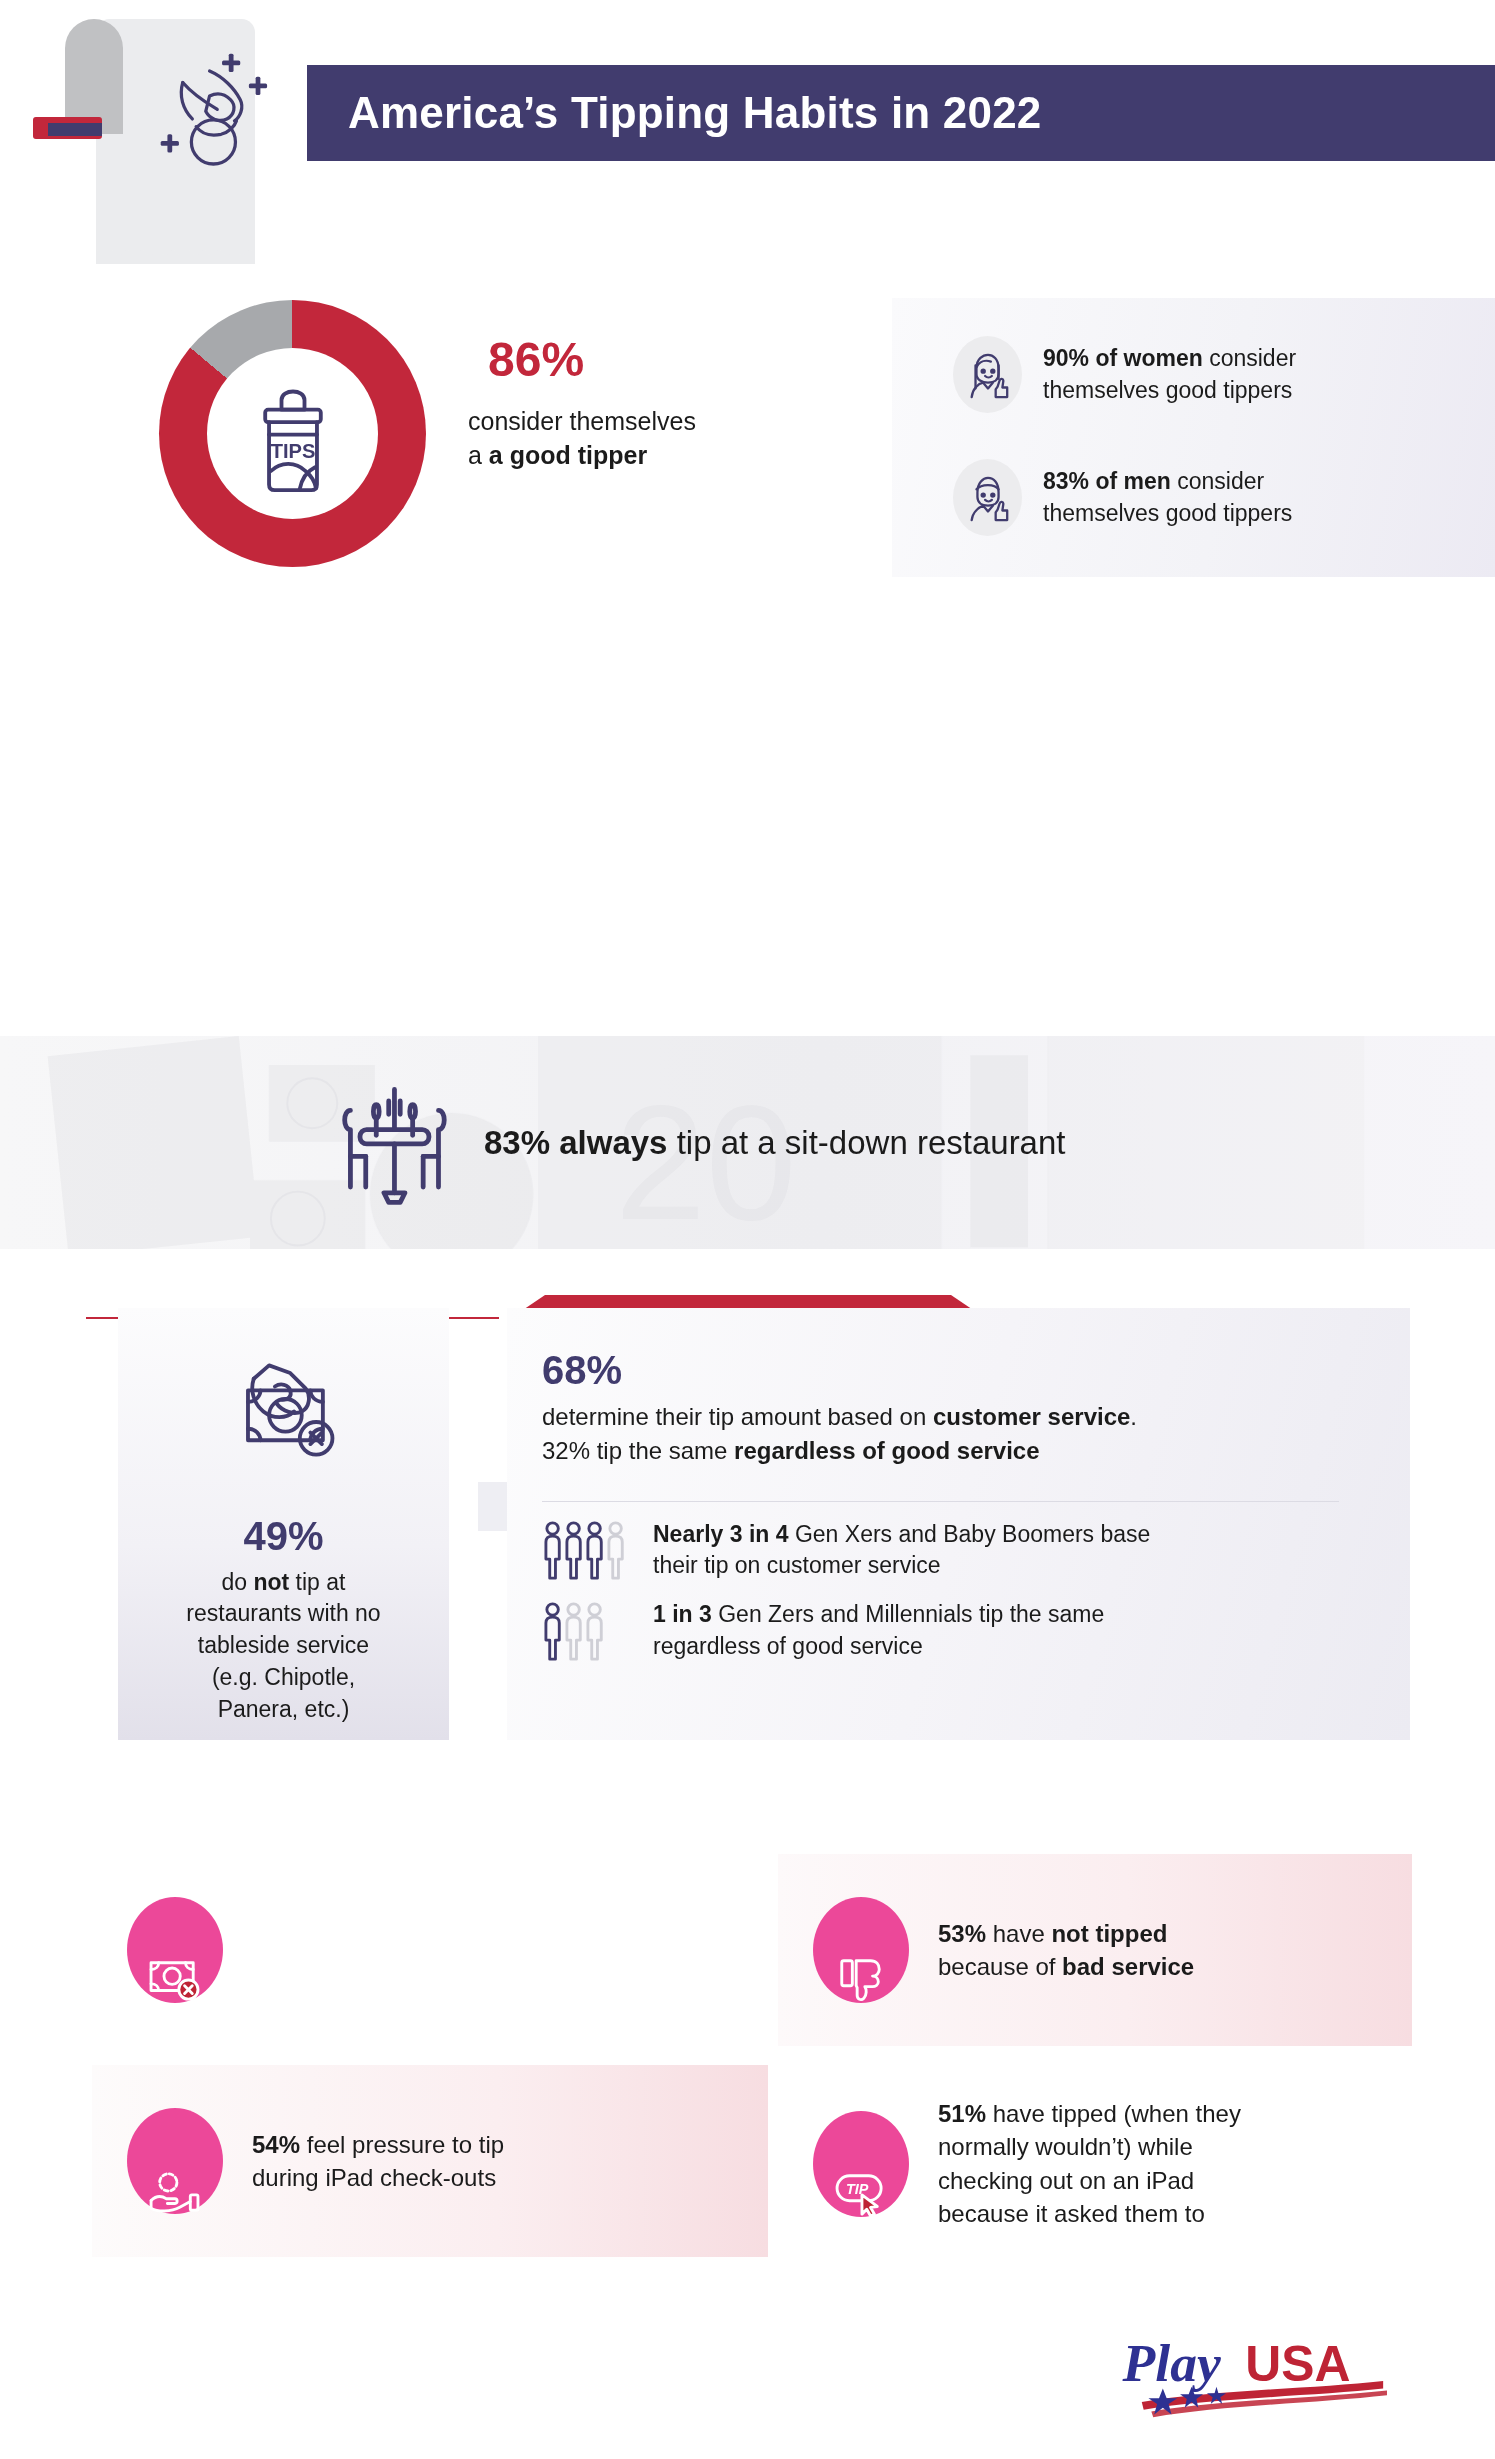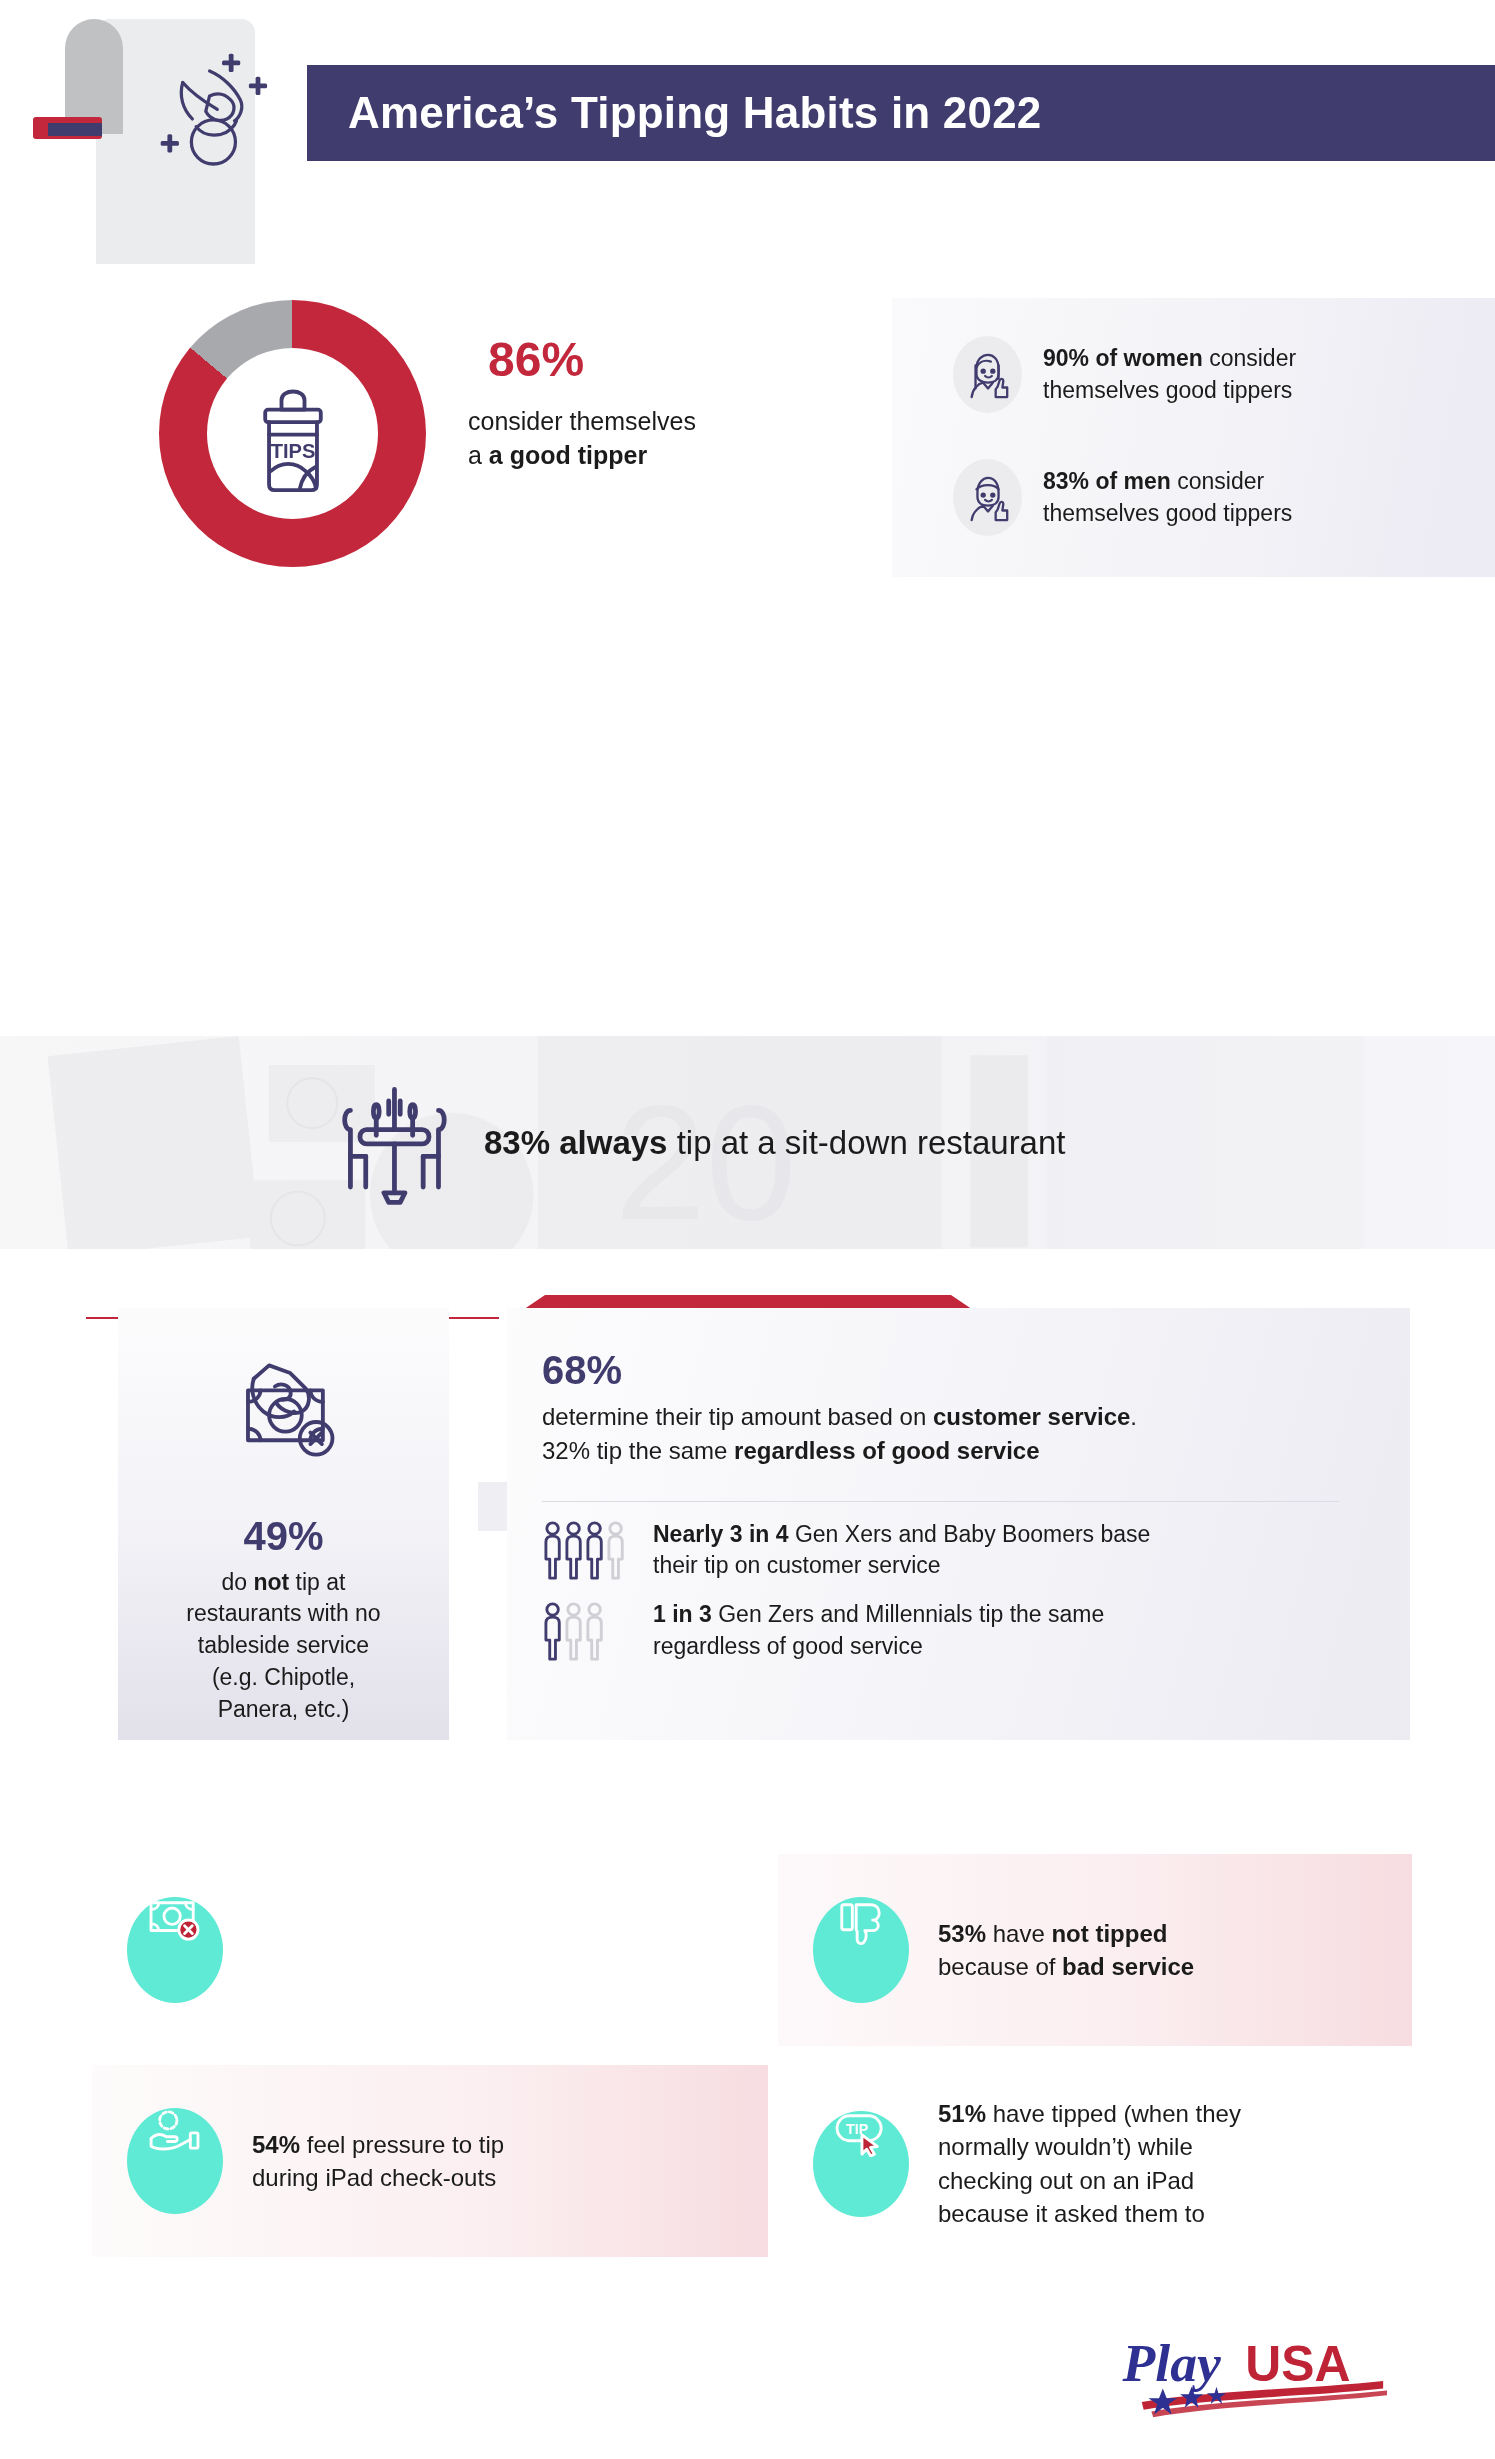--- a/index.html
+++ b/index.html
@@ -141,22 +141,22 @@
   .t68 b { font-weight: 700; }
   .divider68 { width: 797px; height: 1px; background: #dcdbe4; margin: 33px 0 0 0; }
   .pictorow { display: flex; align-items: flex-end; gap: 23px; margin-top: 17px; }
   .pictorow .txt { font-size: 23px; line-height: 1.38; color: #1b1b1b; }
   .pictorow .txt b { font-weight: 700; }
 
   
   #bottom { position: absolute; left: 0; top: 1854px; width: 1496px; height: 461px; }
   .bcard { position: absolute; display: flex; align-items: center; gap: 29px; padding: 0 35px; }
   .bcard .circ {
-    width: 96px; height: 106px; border-radius: 50%; background: #5eead4;
-    flex: 0 0 auto; display: flex; align-items: flex-start; justify-content: center;
+    width: 96px; height: 106px; border-radius: 50%; background: #ec4899;
+    flex: 0 0 auto; display: flex; align-items: flex-end; justify-content: center; font-style: italic;
   }
   .bcard .btxt { font-size: 24px; line-height: 1.38; color: #1b1b1b; }
   .bcard .btxt b { font-weight: 700; }
   #bcard-cash    { left:  92px; top:   0px; width: 676px; height: 192px; }
   #bcard-thumb   { left: 778px; top:   0px; width: 634px; height: 192px;
                    background: linear-gradient(90deg, #fdf9fa 0%, #fbeef0 55%, #f7dde1 100%); }
   #bcard-pressure{ left:  92px; top: 211px; width: 676px; height: 192px;
                    background: linear-gradient(90deg, #fdfbfb 0%, #fbeef0 60%, #f7dde1 100%); }
   #bcard-tip     { left: 778px; top: 204px; width: 634px; height: 211px; }
 

